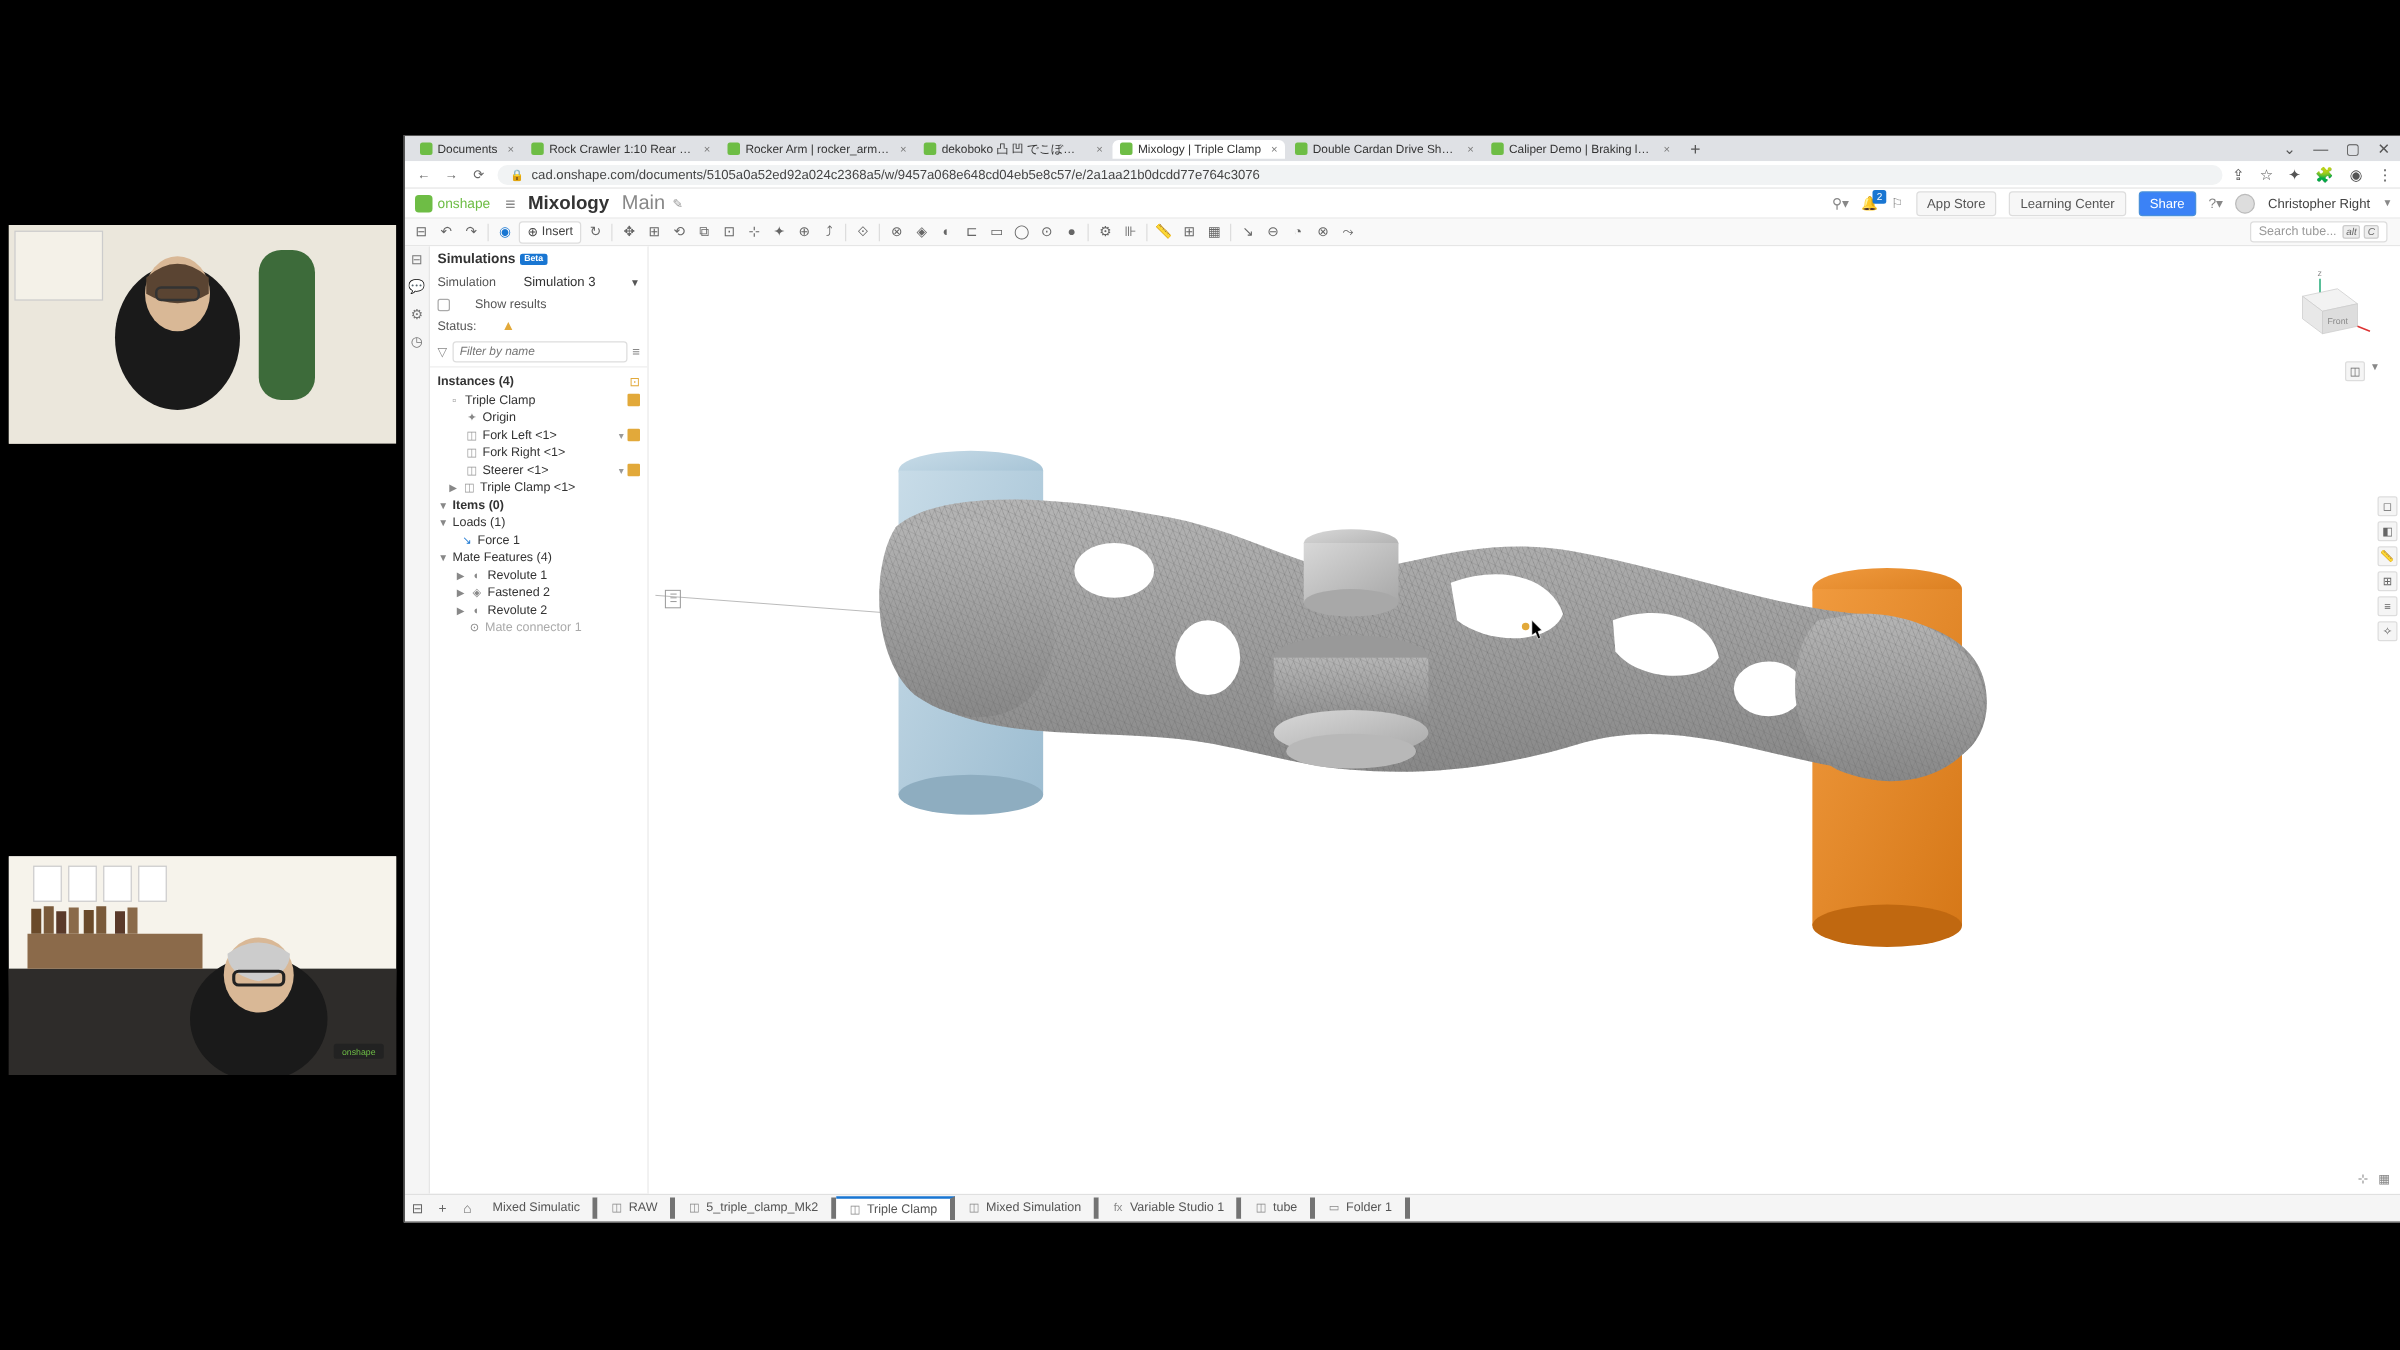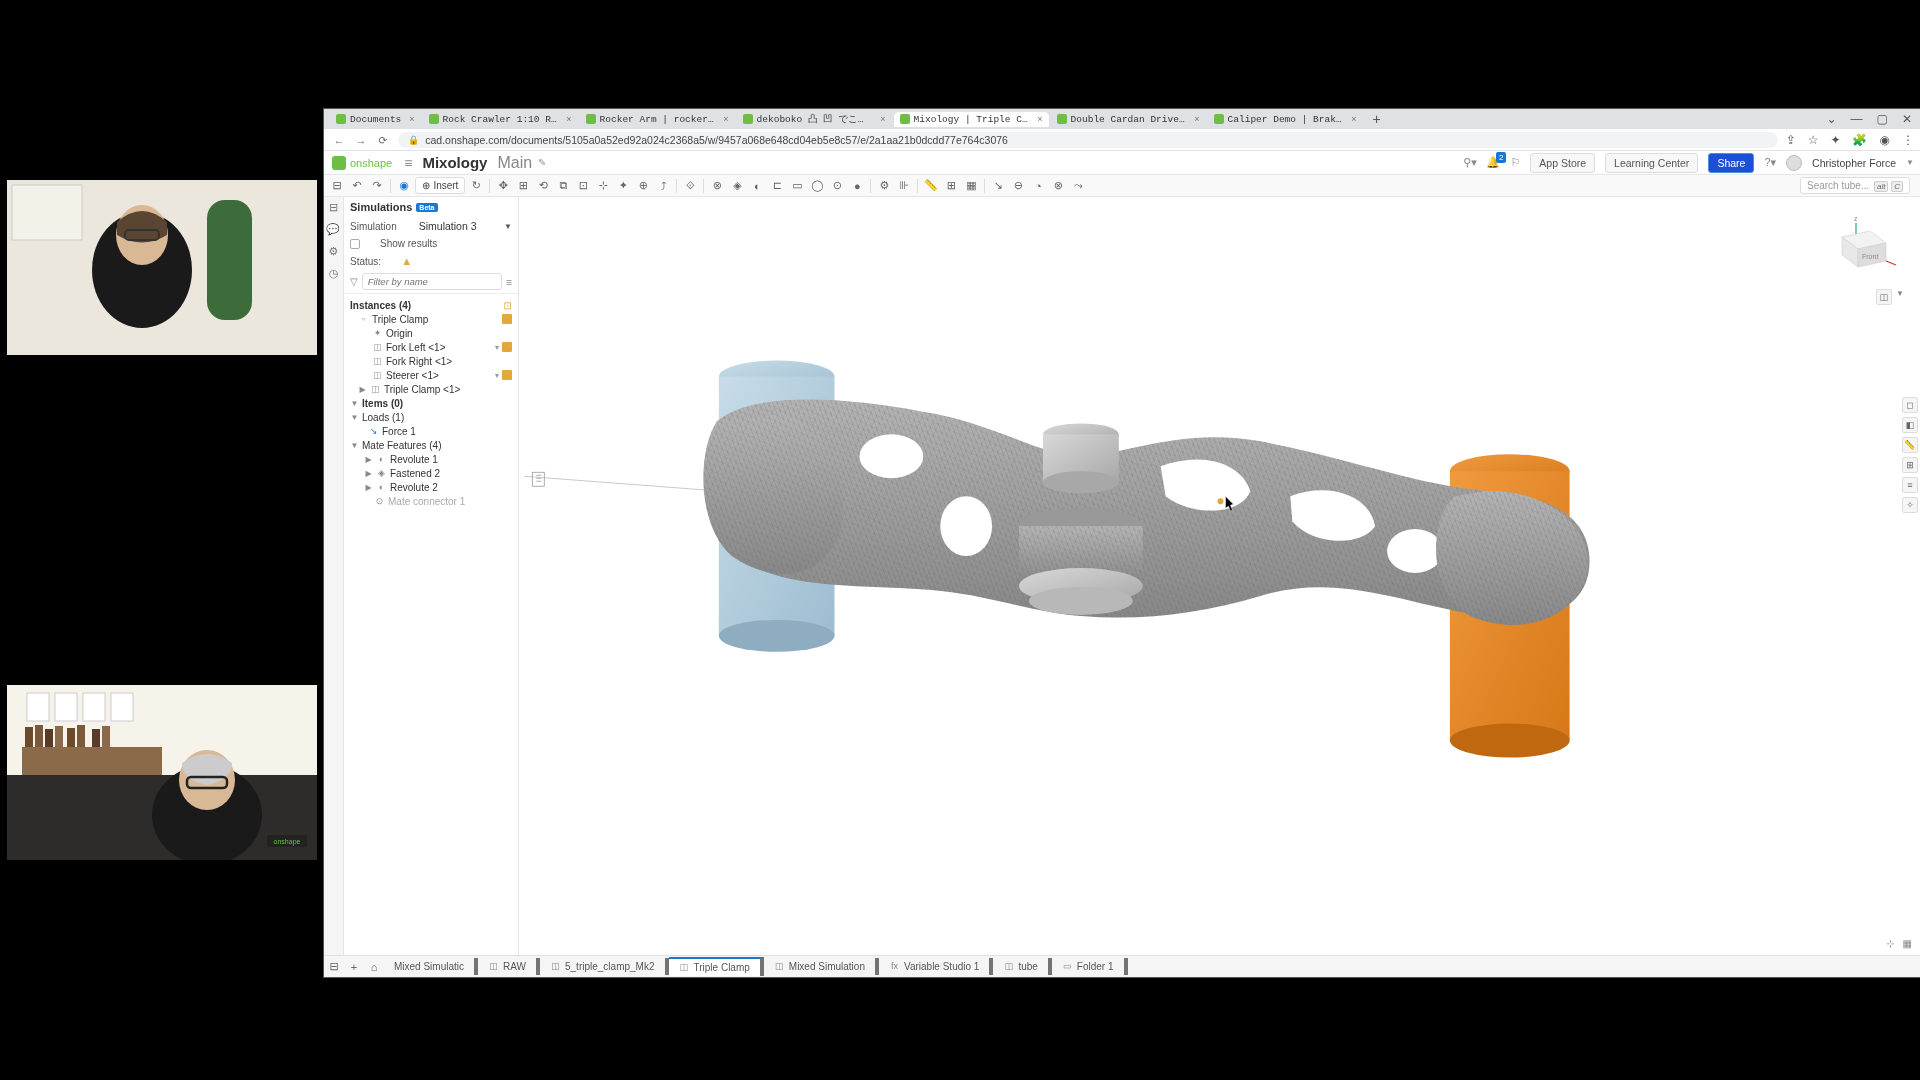--- a/index.html
+++ b/index.html
@@ -11,21 +11,21 @@
 .webcam-2 { top:685px; height:175px; background:linear-gradient(180deg,#f5f2ea 30%,#3a3836 65%); }
 .webcam svg { width:100%; height:100%; }
 
 .app-window { position:absolute; left:323px; top:108px; width:1600px; height:870px; background:#fff; border:1px solid #555; display:flex; flex-direction:column; }
 
 
 .tab-strip { height:20px; background:#dfe1e5; display:flex; align-items:center; padding-left:6px; font-size:10px; color:#333; }
 .btab { display:flex; align-items:center; gap:4px; padding:2px 6px; border-radius:5px 5px 0 0; margin-right:2px; max-width:155px; cursor:pointer; }
 .btab.active { background:#fff; }
 .btab-icon { width:10px; height:10px; background:#6ebd45; border-radius:2px; flex-shrink:0; }
-.btab-text { white-space:nowrap; overflow:hidden; text-overflow:ellipsis; font-size:9.5px;font-family:Liberation Mono, monospace; }
+.btab-text { white-space:nowrap; overflow:hidden; text-overflow:ellipsis; font-size:9.5px; }
 .btab-close { font-size:9px; color:#777; margin-left:4px; }
 .btab-plus { padding:2px 8px; font-size:14px; color:#555; }
 .tab-right { margin-left:auto; display:flex; gap:14px; padding-right:10px; color:#555; font-size:12px; }
 
 .addr-bar { height:22px; background:#fff; border-bottom:1px solid #e2e2e2; display:flex; align-items:center; padding:0 8px; gap:8px; font-size:10.5px; color:#555; }
 .nav-icon { width:14px; text-align:center; color:#666; cursor:pointer; }
 .url-box { flex:1; display:flex; align-items:center; gap:6px; background:#f1f3f4; border-radius:10px; padding:2px 10px; }
 .lock-icon { font-size:9px; color:#666; }
 .url-text { font-size:10.5px; color:#444; }
 .addr-right { display:flex; gap:12px; color:#555; font-size:12px; }
@@ -33,21 +33,21 @@
 
 .app-header { height:24px; background:#fff; border-bottom:1px solid #e6e6e6; display:flex; align-items:center; padding:0 8px; gap:6px; font-size:11px; }
 .logo { display:flex; align-items:center; gap:4px; color:#6ebd45; font-weight:500; }
 .logo-icon { width:14px; height:14px; background:#6ebd45; border-radius:3px; }
 .hamburger { font-size:14px; color:#888; margin-left:6px; }
 .doc-title { font-size:15px; font-weight:600; color:#333; margin-left:4px; }
 .doc-sub { font-size:16px; color:#888; margin-left:4px; }
 .pencil { color:#999; font-size:10px; }
 .header-right { margin-left:auto; display:flex; align-items:center; gap:10px; }
 .hbtn { font-size:10.5px; color:#555; padding:3px 8px; border:1px solid #ddd; border-radius:3px; background:#f7f7f7; cursor:pointer; }
-.hbtn.share { background:#1d4ed8; color:#fff; border-color:#4a90d9; }
+.hbtn.share { background:#3b82f6; color:#fff; border-color:#4a90d9; }
 .badge-n { background:#1976d2; color:#fff; font-size:8px; padding:1px 3px; border-radius:2px; }
 .avatar { width:16px; height:16px; border-radius:50%; background:#ddd; border:1px solid #bbb; }
 .user-name { font-size:10.5px; color:#444; }
 
 
 .toolbar { height:22px; background:#f9f9f9; border-bottom:1px solid #e6e6e6; display:flex; align-items:center; padding:0 4px; gap:2px; }
 .tool { width:18px; height:18px; display:flex; align-items:center; justify-content:center; color:#666; font-size:11px; cursor:pointer; border-radius:2px; }
 .tool-sep { width:1px; height:14px; background:#ddd; margin:0 2px; }
 .insert-btn { display:flex; align-items:center; gap:3px; padding:2px 6px; font-size:10px; color:#444; border:1px solid #ddd; border-radius:3px; background:#fff; }
 .search-tools { margin-left:auto; margin-right:8px; display:flex; align-items:center; gap:4px; background:#fff; border:1px solid #ddd; border-radius:3px; padding:2px 6px; font-size:10px; color:#999; width:110px; }
@@ -207,21 +207,21 @@
     <span class="pencil">✎</span>
     <div class="header-right">
       <span style="color:#888;">⚲▾</span>
       <span style="position:relative;color:#888;">🔔<span class="badge-n" style="position:absolute;top:-4px;right:-6px;">2</span></span>
       <span style="color:#888;">⚐</span>
       <span class="hbtn">App Store</span>
       <span class="hbtn">Learning Center</span>
       <span class="hbtn share">Share</span>
       <span style="color:#888;">?▾</span>
       <span class="avatar"></span>
-      <span class="user-name">Christopher Force</span>
+      <span class="user-name">Christopher Right</span>
       <span style="color:#888;font-size:8px;">▼</span>
     </div>
   </div>
 
   <div class="toolbar">
     <span class="tool">⊟</span>
     <span class="tool">↶</span>
     <span class="tool">↷</span>
     <span class="tool-sep"></span>
     <span class="tool" style="color:#1976d2;">◉</span>

